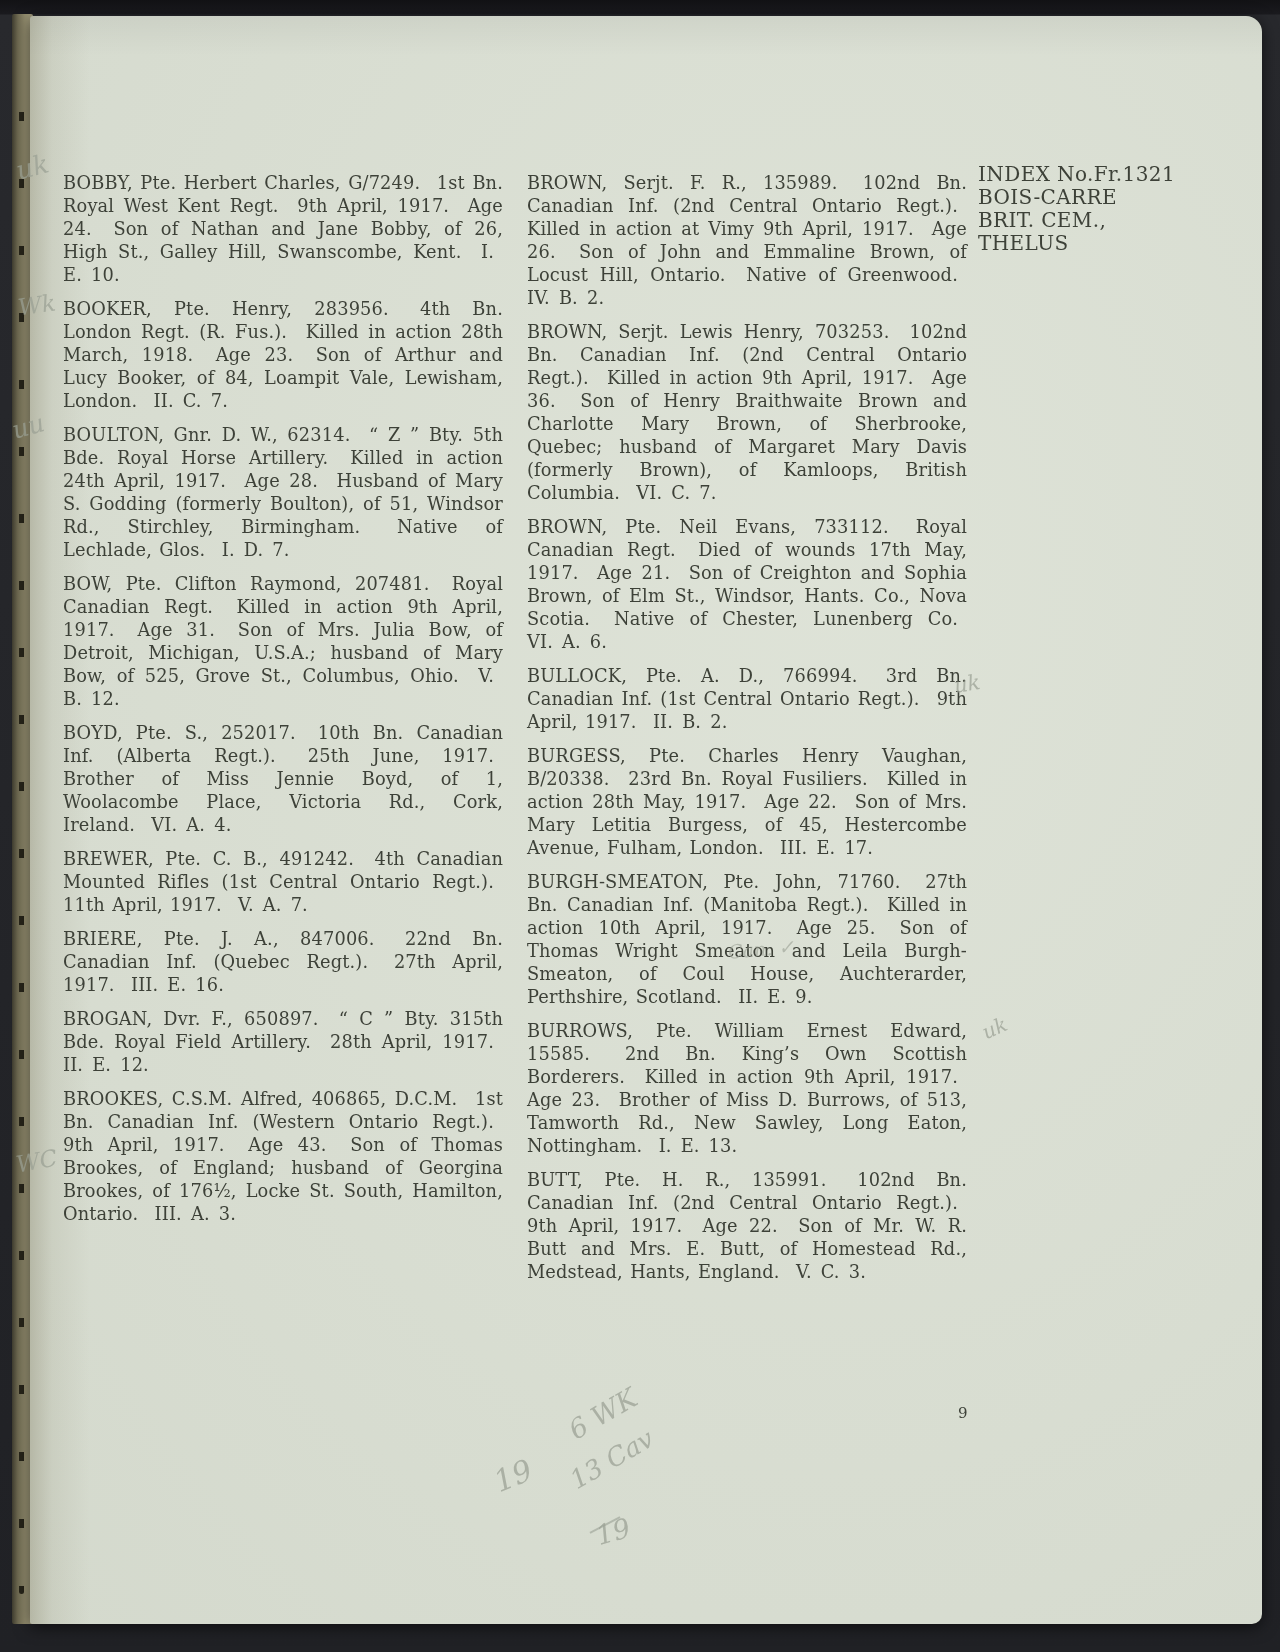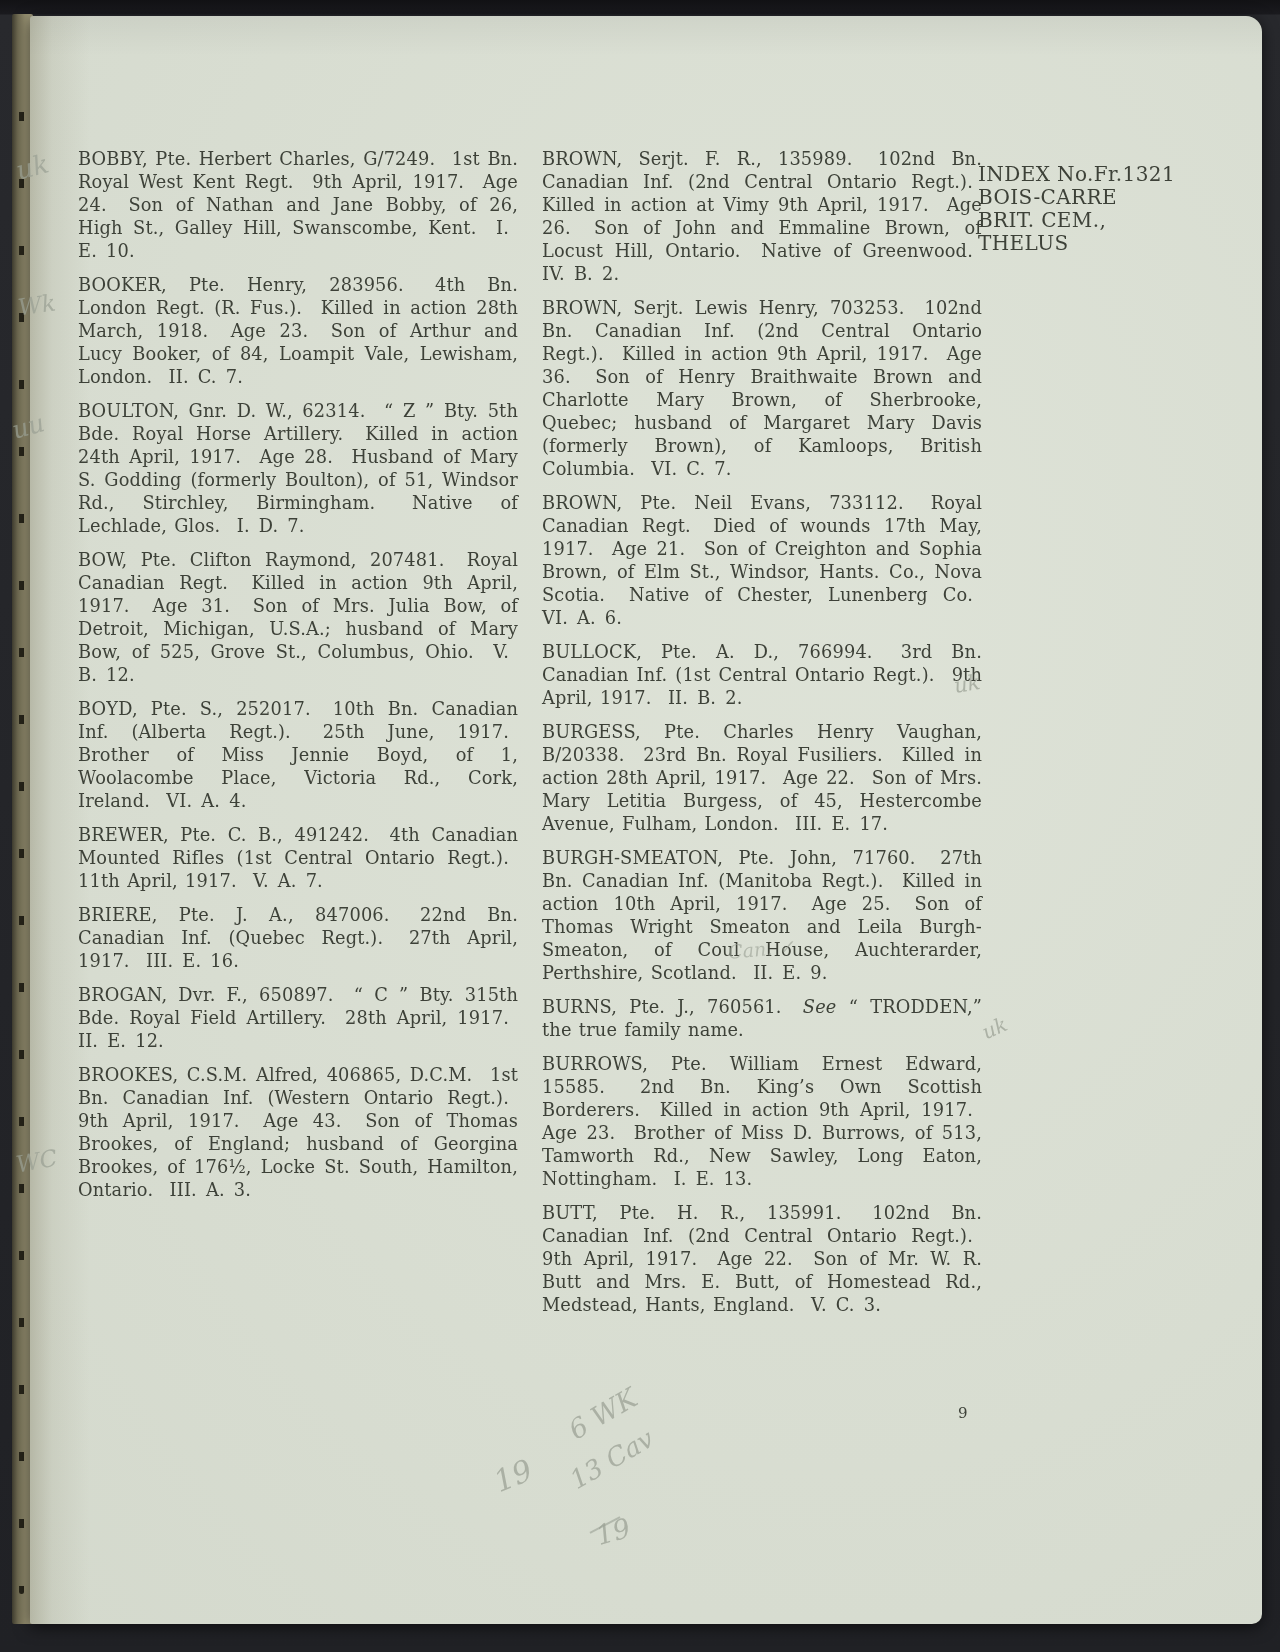--- a/index.html
+++ b/index.html
@@ -24,23 +24,23 @@
     position:absolute;left:12px;top:14px;width:21px;height:1610px;
     background:linear-gradient(90deg,#3e3c2f 0px,#6f6a52 6px,#948e6f 13px,#a59f80 21px);
     border-radius:2px;
   }
   .binding:after{
     content:"";position:absolute;left:7px;top:40px;width:5px;height:1540px;
     background:repeating-linear-gradient(180deg,rgba(0,0,0,0) 0 58px,#262419 58px 67px);
     border-radius:3px;
   }
   .col{
-    position:absolute;top:131px;width:440px;
+    position:absolute;top:155px;width:440px;
     font-size:17.8px;line-height:23px;color:#3d4138;
-    text-align:justify;letter-spacing:0.15px;word-spacing:1.5px;margin-left:15px;
+    text-align:justify;letter-spacing:0.15px;word-spacing:1.5px;
   }
   .col-left{left:33px;}
   .col-right{left:497px;width:440px;}
   .col .entry{margin:0 0 11px 0;padding:0;}
   .col .entry i{font-style:italic;}
   .header-block{
     position:absolute;left:948px;top:147px;width:200px;
     font-size:20px;line-height:23px;color:#3d4138;letter-spacing:0.4px;
   }
   .header-block .hline{margin:0;}
@@ -88,23 +88,22 @@
         <p class="entry">BREWER, Pte. C. B., 491242.  4th Canadian Mounted Rifles (1st Central Ontario Regt.).  11th April, 1917.  V. A. 7.</p>
         <p class="entry">BRIERE, Pte. J. A., 847006.  22nd Bn. Canadian Inf. (Quebec Regt.).  27th April, 1917.  III. E. 16.</p>
         <p class="entry">BROGAN, Dvr. F., 650897.  “ C ” Bty. 315th Bde. Royal Field Artillery.  28th April, 1917.  II. E. 12.</p>
         <p class="entry">BROOKES, C.S.M. Alfred, 406865, D.C.M.  1st Bn. Canadian Inf. (Western Ontario Regt.).  9th April, 1917.  Age 43.  Son of Thomas Brookes, of England; husband of Georgina Brookes, of 176½, Locke St. South, Hamilton, Ontario.  III. A. 3.</p>
       </div>
     <div class="col col-right">
         <p class="entry">BROWN, Serjt. F. R., 135989.  102nd Bn. Canadian Inf. (2nd Central Ontario Regt.).  Killed in action at Vimy 9th April, 1917.  Age 26.  Son of John and Emmaline Brown, of Locust Hill, Ontario.  Native of Greenwood.  IV. B. 2.</p>
         <p class="entry">BROWN, Serjt. Lewis Henry, 703253.  102nd Bn. Canadian Inf. (2nd Central Ontario Regt.).  Killed in action 9th April, 1917.  Age 36.  Son of Henry Braithwaite Brown and Charlotte Mary Brown, of Sherbrooke, Quebec; husband of Margaret Mary Davis (formerly Brown), of Kamloops, British Columbia.  VI. C. 7.</p>
         <p class="entry">BROWN, Pte. Neil Evans, 733112.  Royal Canadian Regt.  Died of wounds 17th May, 1917.  Age 21.  Son of Creighton and Sophia Brown, of Elm St., Windsor, Hants. Co., Nova Scotia.  Native of Chester, Lunenberg Co.  VI. A. 6.</p>
         <p class="entry">BULLOCK, Pte. A. D., 766994.  3rd Bn. Canadian Inf. (1st Central Ontario Regt.).  9th April, 1917.  II. B. 2.</p>
-        <p class="entry">BURGESS, Pte. Charles Henry Vaughan, B/20338.  23rd Bn. Royal Fusiliers.  Killed in action 28th April, 1917.  Age 22.  Son of Mrs. Mary Letitia Burgess, of 45, Hestercombe Avenue, Fulham, London.  III. E. 17.</p>
+        <p class="entry">BURGESS, Pte. Charles Henry Vaughan, B/20338.  23rd Bn. Royal Fusiliers.  Killed in action 28th May, 1917.  Age 22.  Son of Mrs. Mary Letitia Burgess, of 45, Hestercombe Avenue, Fulham, London.  III. E. 17.</p>
         <p class="entry">BURGH-SMEATON, Pte. John, 71760.  27th Bn. Canadian Inf. (Manitoba Regt.).  Killed in action 10th April, 1917.  Age 25.  Son of Thomas Wright Smeaton and Leila Burgh-Smeaton, of Coul House, Auchterarder, Perthshire, Scotland.  II. E. 9.</p>
-        <p class="entry">BURNS, Pte. J., 760561.  <i>See</i> “ TRODDEN,” the true family name.</p>
         <p class="entry">BURROWS, Pte. William Ernest Edward, 15585.  2nd Bn. King’s Own Scottish Borderers.  Killed in action 9th April, 1917.  Age 23.  Brother of Miss D. Burrows, of 513, Tamworth Rd., New Sawley, Long Eaton, Nottingham.  I. E. 13.</p>
         <p class="entry">BUTT, Pte. H. R., 135991.  102nd Bn. Canadian Inf. (2nd Central Ontario Regt.).  9th April, 1917.  Age 22.  Son of Mr. W. R. Butt and Mrs. E. Butt, of Homestead Rd., Medstead, Hants, England.  V. C. 3.</p>
       </div>
 
     <div class="header-block">
       <p class="hline">INDEX No.Fr.1321</p>
       <p class="hline">BOIS-CARRE</p>
       <p class="hline">BRIT. CEM.,</p>
       <p class="hline">THELUS</p>
     </div>

